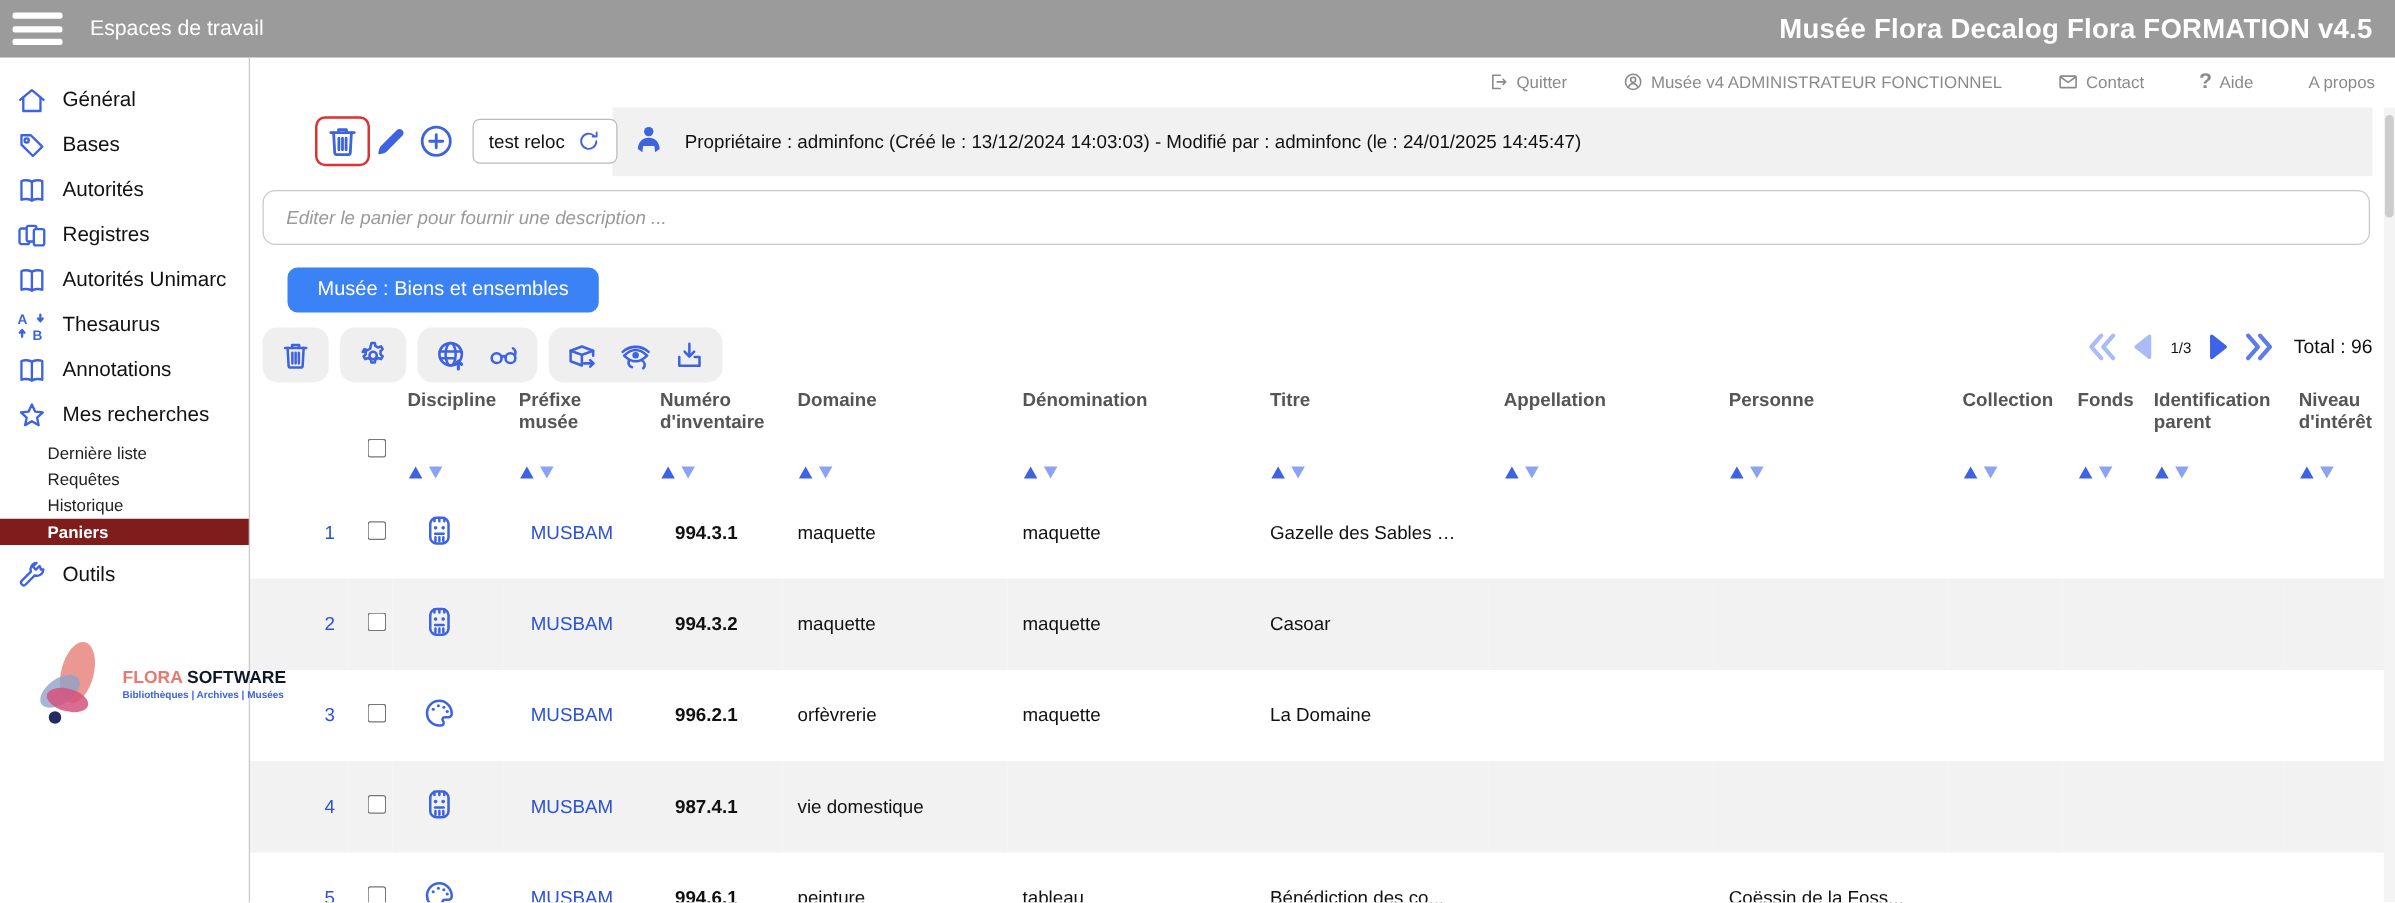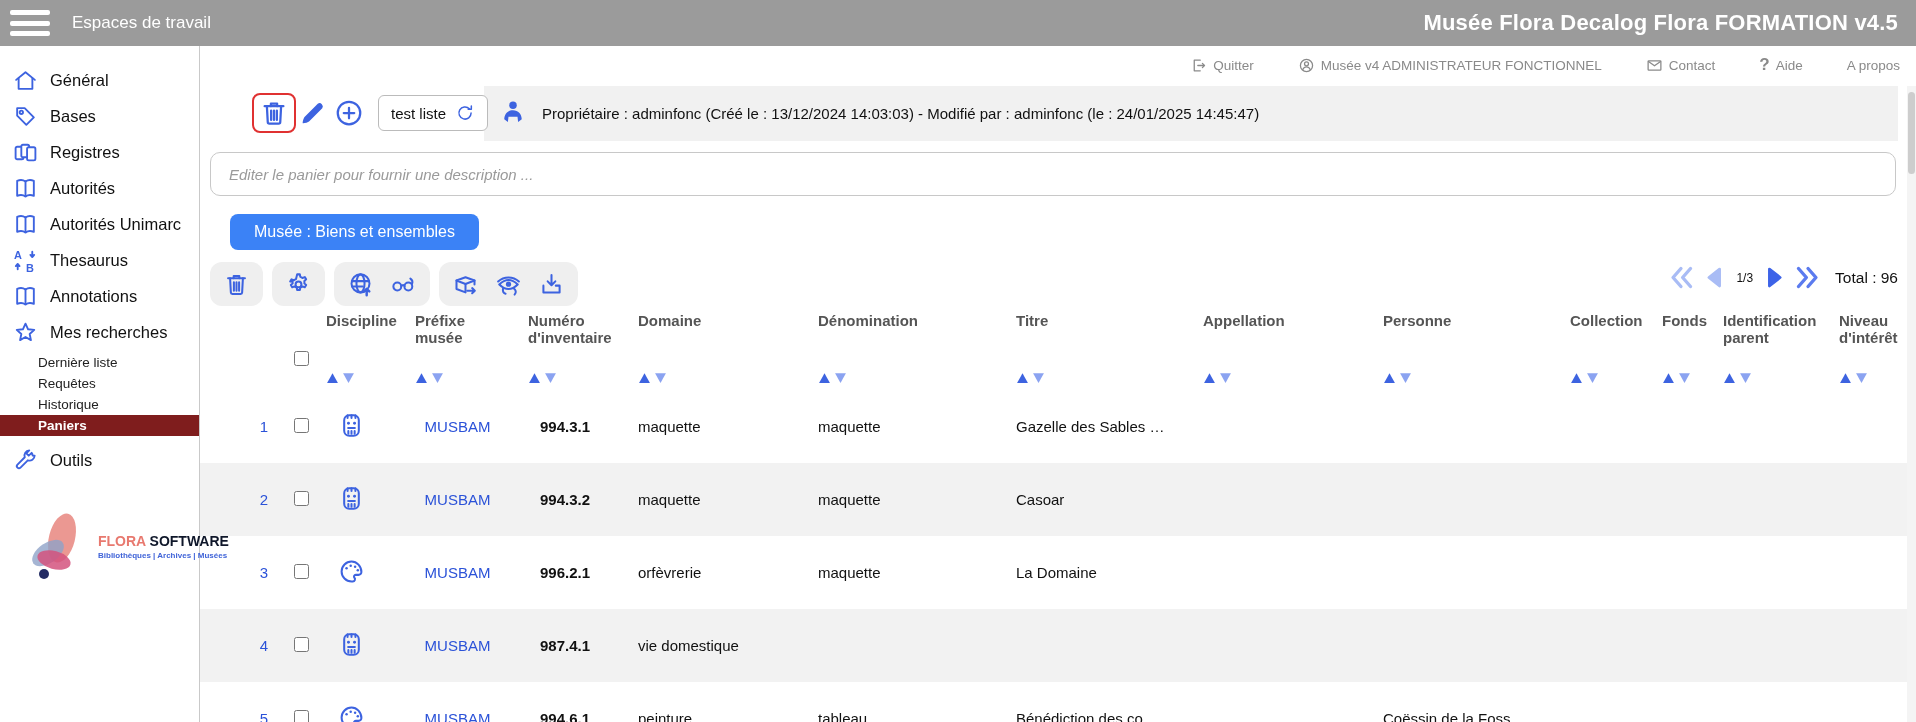--- a/index.html
+++ b/index.html
@@ -129,35 +129,35 @@
             <svg viewBox="0 0 24 24" fill="none" stroke="currentColor" stroke-width="1.8" stroke-linecap="round" stroke-linejoin="round">
               <path d="M4 4h7.2L20 12.8 12.8 20 4 11.2z"></path>
               <circle cx="8" cy="8" r="1.6"></circle>
             </svg>
           </span>
           <span class="lbl">Bases</span>
         </div>
         <div class="side-item">
           <span class="ico">
             <svg viewBox="0 0 24 24" fill="none" stroke="currentColor" stroke-width="1.8" stroke-linecap="round" stroke-linejoin="round">
+              <path d="M12 5.2C10 3.8 6.2 3.7 4 4.6V19c2.2-.9 6-.8 8 .6 2-1.4 5.8-1.5 8-.6V4.6c-2.2-.9-6-.8-8 .6z"></path>
+              <path d="M12 5.2v14.4"></path>
+            </svg>
+          </span>
+          <span class="lbl">Autorités</span>
+        </div>
+        <div class="side-item">
+          <span class="ico">
+            <svg viewBox="0 0 24 24" fill="none" stroke="currentColor" stroke-width="1.8" stroke-linecap="round" stroke-linejoin="round">
               <rect x="2.5" y="6.5" width="7.5" height="12" rx="1.5"></rect>
               <rect x="8" y="4.5" width="7.5" height="12" rx="1.5" fill="#fff"></rect>
               <rect x="13.5" y="7" width="8" height="12.5" rx="1.5" fill="#fff"></rect>
             </svg>
           </span>
           <span class="lbl">Registres</span>
-        </div>
-        <div class="side-item">
-          <span class="ico">
-            <svg viewBox="0 0 24 24" fill="none" stroke="currentColor" stroke-width="1.8" stroke-linecap="round" stroke-linejoin="round">
-              <path d="M12 5.2C10 3.8 6.2 3.7 4 4.6V19c2.2-.9 6-.8 8 .6 2-1.4 5.8-1.5 8-.6V4.6c-2.2-.9-6-.8-8 .6z"></path>
-              <path d="M12 5.2v14.4"></path>
-            </svg>
-          </span>
-          <span class="lbl">Autorités</span>
         </div>
         <div class="side-item">
           <span class="ico">
             <svg viewBox="0 0 24 24" fill="none" stroke="currentColor" stroke-width="1.8" stroke-linecap="round" stroke-linejoin="round">
               <path d="M12 5.2C10 3.8 6.2 3.7 4 4.6V19c2.2-.9 6-.8 8 .6 2-1.4 5.8-1.5 8-.6V4.6c-2.2-.9-6-.8-8 .6z"></path>
               <path d="M12 5.2v14.4"></path>
             </svg>
           </span>
           <span class="lbl">Autorités Unimarc</span>
         </div>
@@ -280,21 +280,21 @@
         </span>
       <span class="tbtn plus-btn">
           <span class="ico">
             <svg viewBox="0 0 24 24" fill="none" stroke="currentColor" stroke-width="1.8" stroke-linecap="round" stroke-linejoin="round">
               <circle cx="12" cy="12" r="9"></circle>
               <path d="M12 7.8v8.4M7.8 12h8.4"></path>
             </svg>
           </span>
         </span>
       <span class="name-box">
-        <span class="txt">test liste</span>
+        <span class="txt">test reloc</span>
         <span class="ico">
             <svg viewBox="0 0 24 24" fill="none" stroke="currentColor" stroke-width="1.8" stroke-linecap="round" stroke-linejoin="round">
               <path d="M19.3 12a7.3 7.3 0 1 1-2.1-5.1"></path>
               <path d="M19.6 3.6v3.8h-3.8"></path>
             </svg>
           </span>
       </span>
       <div class="owner-bar">
         <span class="ico">
             <svg viewBox="0 0 24 24" fill="none" stroke="currentColor" stroke-width="1.8" stroke-linecap="round" stroke-linejoin="round">

